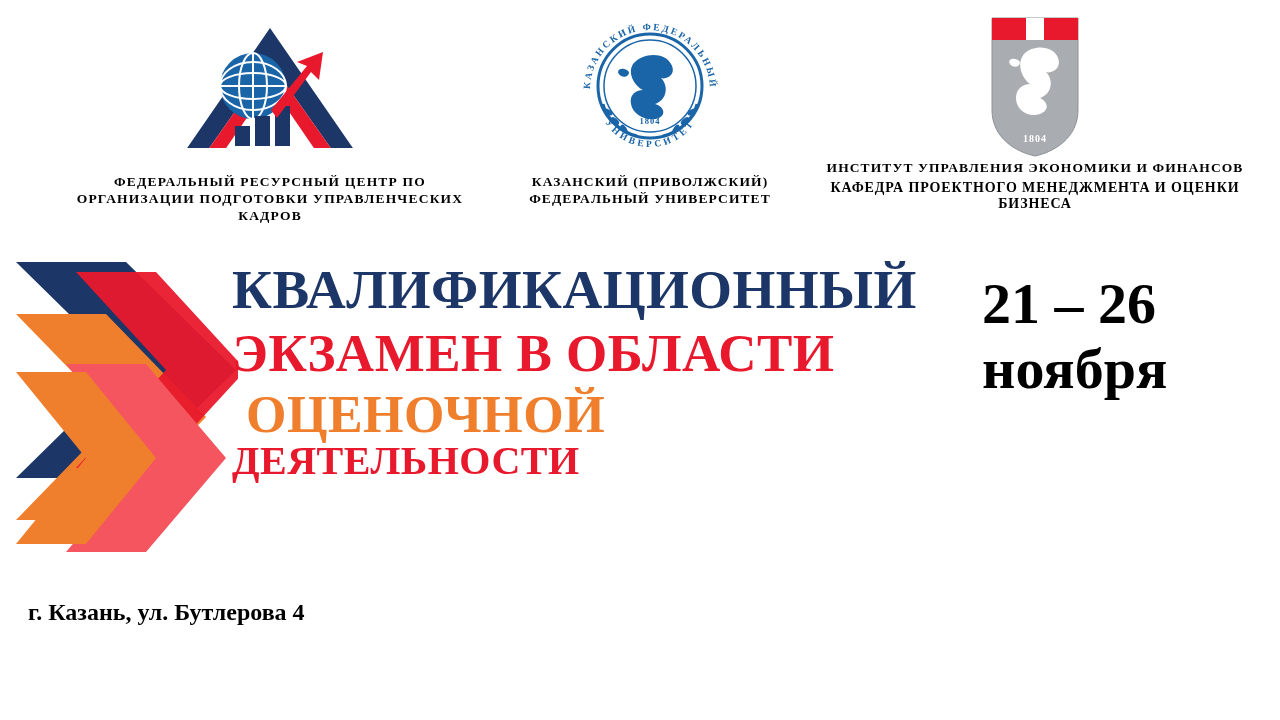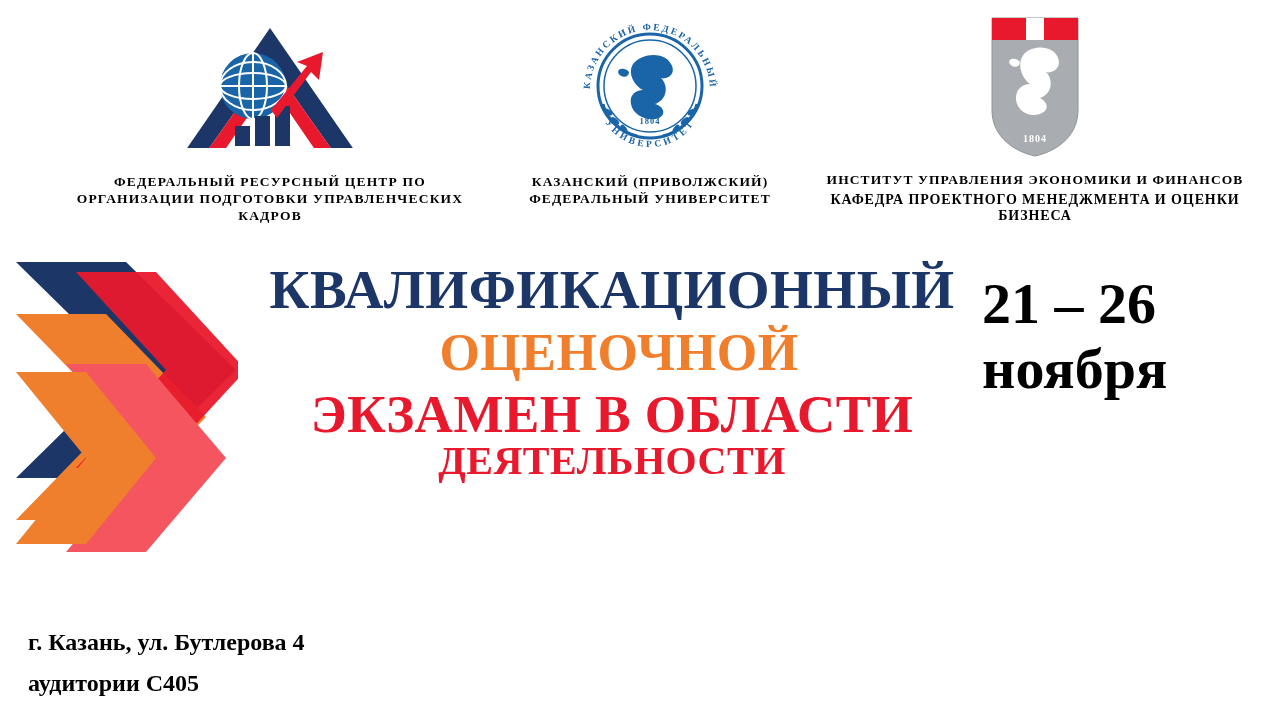--- a/index.html
+++ b/index.html
@@ -57,21 +57,21 @@
     margin-top: 16px;
     letter-spacing: 1.1px;
   }
 
   
   #logo-block-3 { left: 800px; top: 10px; width: 470px; }
   #logo-block-3 .caption-main {
     font-size: 13.5px;
     letter-spacing: 1.1px;
     font-weight: bold;
-    margin-top: 12px;
+    margin-top: 0;
   }
   #logo-block-3 .caption-sub {
     font-size: 14px;
     letter-spacing: 0.9px;
     font-weight: bold;
     margin-top: 4px;
   }
 
   
   .chevron-mark {
@@ -85,21 +85,20 @@
     position: absolute;
     left: 232px;
     top: 262px;
     width: 760px;
   }
   .title-line {
     font-family: "Liberation Serif", serif;
     font-weight: bold;
     line-height: 1.02;
     white-space: nowrap;
-    text-align: center;
   }
   .title-line-1 {
     font-size: 55px;
     color: #1b3667;
     letter-spacing: 0.5px;
   }
   .title-line-2 {
     font-size: 53px;
     color: #e8192c;
     letter-spacing: 0.5px;
@@ -133,21 +132,21 @@
   }
   .date-line {
     font-size: 58px;
     white-space: nowrap;
   }
 
   
   .footer-left {
     position: absolute;
     left: 28px;
-    top: 622px;
+    top: 592px;
     font-family: "Liberation Serif", serif;
     font-weight: bold;
     font-size: 24px;
     line-height: 1.7;
   }
   .footer-right {
     position: absolute;
     left: 758px;
     top: 618px;
     font-family: "Liberation Serif", serif;
@@ -251,29 +250,28 @@
 <svg class="chevron-mark" width="230" height="320" viewBox="0 0 230 320">
   <polygon points="8,10 118,10 228,118 118,226 8,226 118,118" fill="#1b3667"></polygon>
   <polygon points="8,62 98,62 198,165 98,268 8,268 108,165" fill="#f07f2d"></polygon>
   <polygon points="68,20 148,20 238,118 148,216 68,216 158,118" fill="#e8192c" opacity="0.95"></polygon>
   <polygon points="58,112 138,112 218,206 138,300 58,300 138,206" fill="#f4555f"></polygon>
   <polygon points="8,120 78,120 148,206 78,292 8,292 78,206" fill="#f07f2d"></polygon>
 </svg>
 
 <div class="title-block">
   <div class="title-line title-line-1">КВАЛИФИКАЦИОННЫЙ</div>
+  <div class="title-line title-line-2">ЭКЗАМЕН В ОБЛАСТИ</div>
   <div class="title-line title-line-3">ОЦЕНОЧНОЙ</div>
-  <div class="title-line title-line-2">ЭКЗАМЕН В ОБЛАСТИ</div>
   <div class="title-line title-line-4">ДЕЯТЕЛЬНОСТИ</div>
 </div>
 
 <div class="date-block">
   <div class="date-line">21 – 26</div>
   <div class="date-line">ноября</div>
 </div>
 
 <div class="footer-left">
   <div>г. Казань, ул. Бутлерова 4</div>
-  <div>аудитории  C405</div>
 </div>
 
 <div class="footer-right">
 </div>
 
 </body></html>

